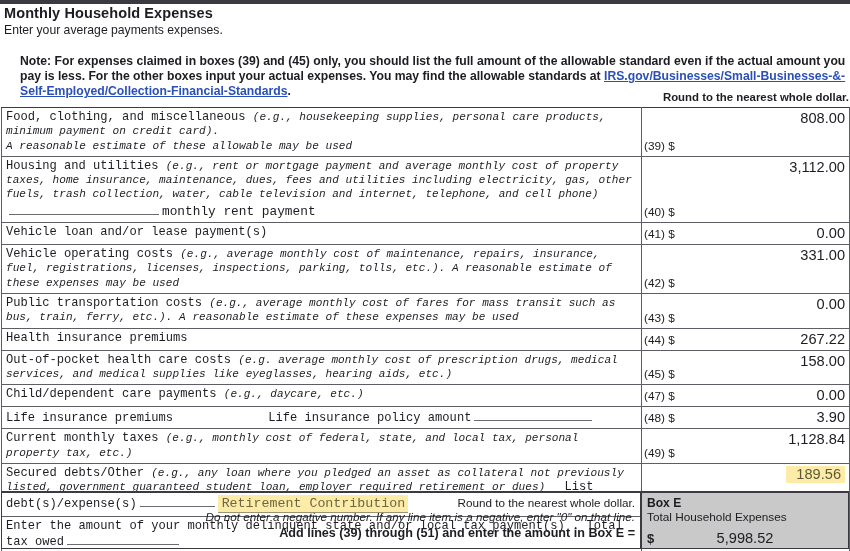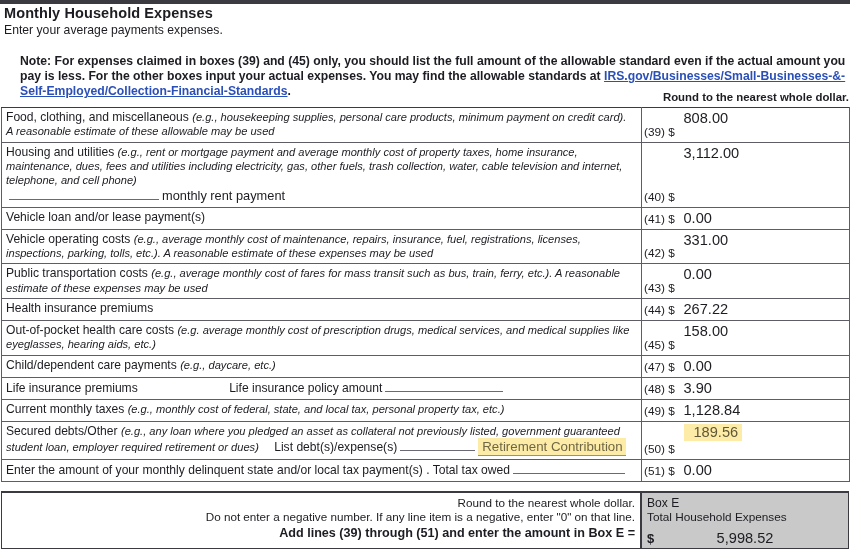--- a/index.html
+++ b/index.html
@@ -62,32 +62,33 @@
   .tbl td {
     border-top: 1.2px solid #5d5d66;
     border-bottom: 1.2px solid #5d5d66;
     vertical-align: top;
     padding: 2px 0 3px 0;
   }
   .tbl td.desc {
     border-left: 1.2px solid #5d5d66;
     border-right: 1.2px solid #5d5d66;
     padding-left: 4px; padding-right: 4px;
-    font-size: 12.1px; line-height: 14.3px;
+    font-size: 12.1px; line-height: 14.3px; font-family: Liberation Mono, monospace;
   }
   .tbl td.num {
     border-right: none;
     font-size: 11.8px;
     vertical-align: bottom;
     padding-left: 2px;
     white-space: nowrap;
   }
   .tbl td.val {
     border-left: none;
     border-right: 1.2px solid #5d5d66;
+    text-align: right;
     padding-right: 4px;
     font-size: 14.6px;
     vertical-align: top;
     white-space: nowrap;
   }
   .tbl tr:first-child td { border-top: 1.2px solid #3a3a40; }
 
   .em { font-style: italic; font-size: 11.1px; }
   .label { font-size: 12.1px; }
 
@@ -139,30 +140,30 @@
     border-top: 2.6px solid #3a3a40;
     display: flex;
   }
   .footer .fleft {
     width: 640px;
     border-right: 2.2px solid #3a3a40;
     padding: 3px 5px 0 0;
     text-align: right;
   }
   .footer .fl1 { font-size: 11.7px; line-height: 14px; }
-  .footer .fl2 { font-size: 11.7px; line-height: 14px; }
+  .footer .fl2 { font-size: 11.7px; line-height: 14px; font-style: italic; }
   .footer .fl3 { font-size: 12.6px; font-weight: bold; line-height: 16px; padding-top: 1px; }
 
   .footer .fright {
     flex: 1;
     background: #c9c9c9;
     padding: 3px 0 0 5px;
     position: relative;
   }
-  .footer .boxe { font-size: 12.1px; font-weight: normal; line-height: 14px; }
+  .footer .boxe { font-size: 12.1px; font-weight: bold; line-height: 14px; }
   .footer .boxe-sub { font-size: 11.8px; line-height: 14px; }
   .footer .boxe-amt {
     position: absolute; left: 5px; right: 5px; bottom: 2px;
     font-size: 13px; font-weight: bold;
   }
   .footer .boxe-amt .dollar { position: absolute; left: 0; bottom: 0; }
   .footer .boxe-amt .amount {
     display: block; text-align: center;
     font-size: 14.6px; font-weight: normal;
   }

